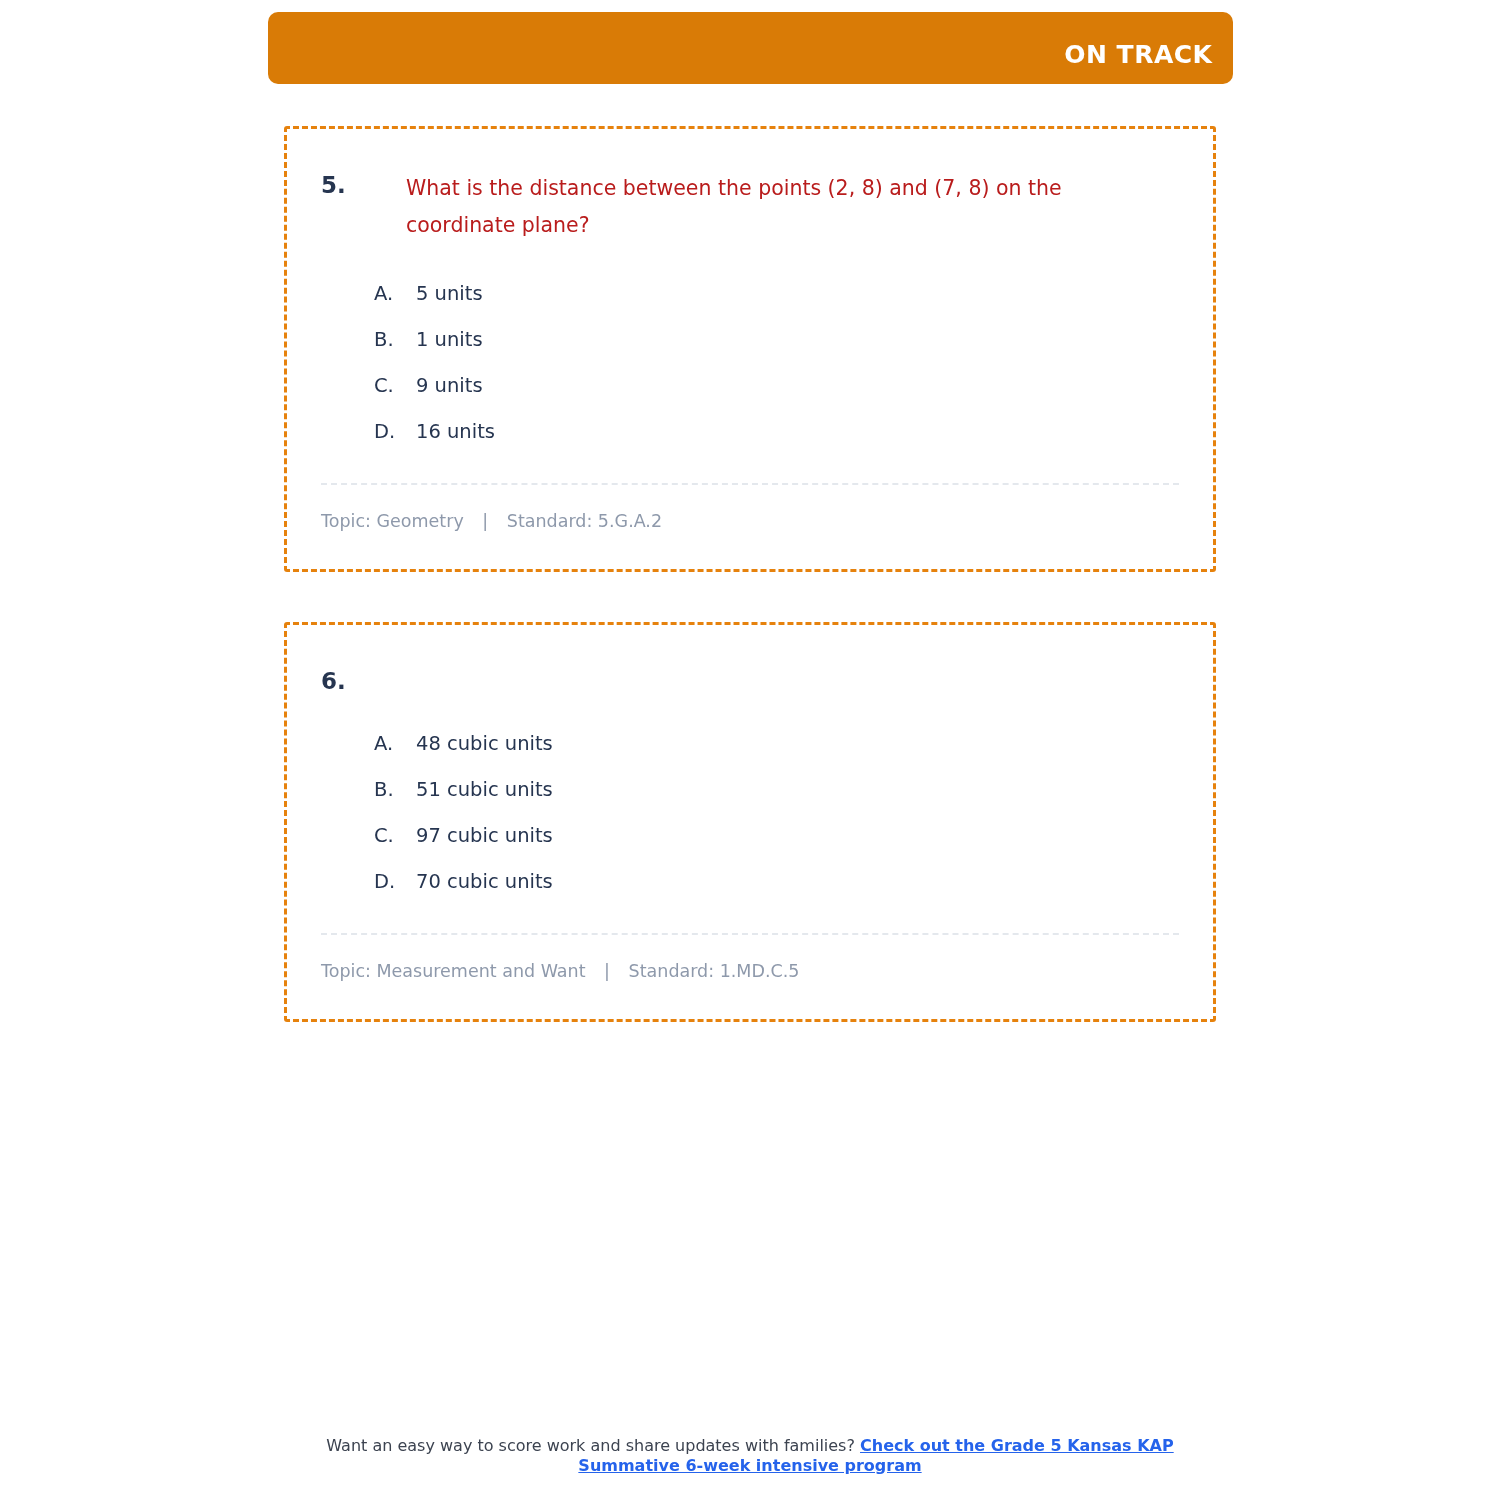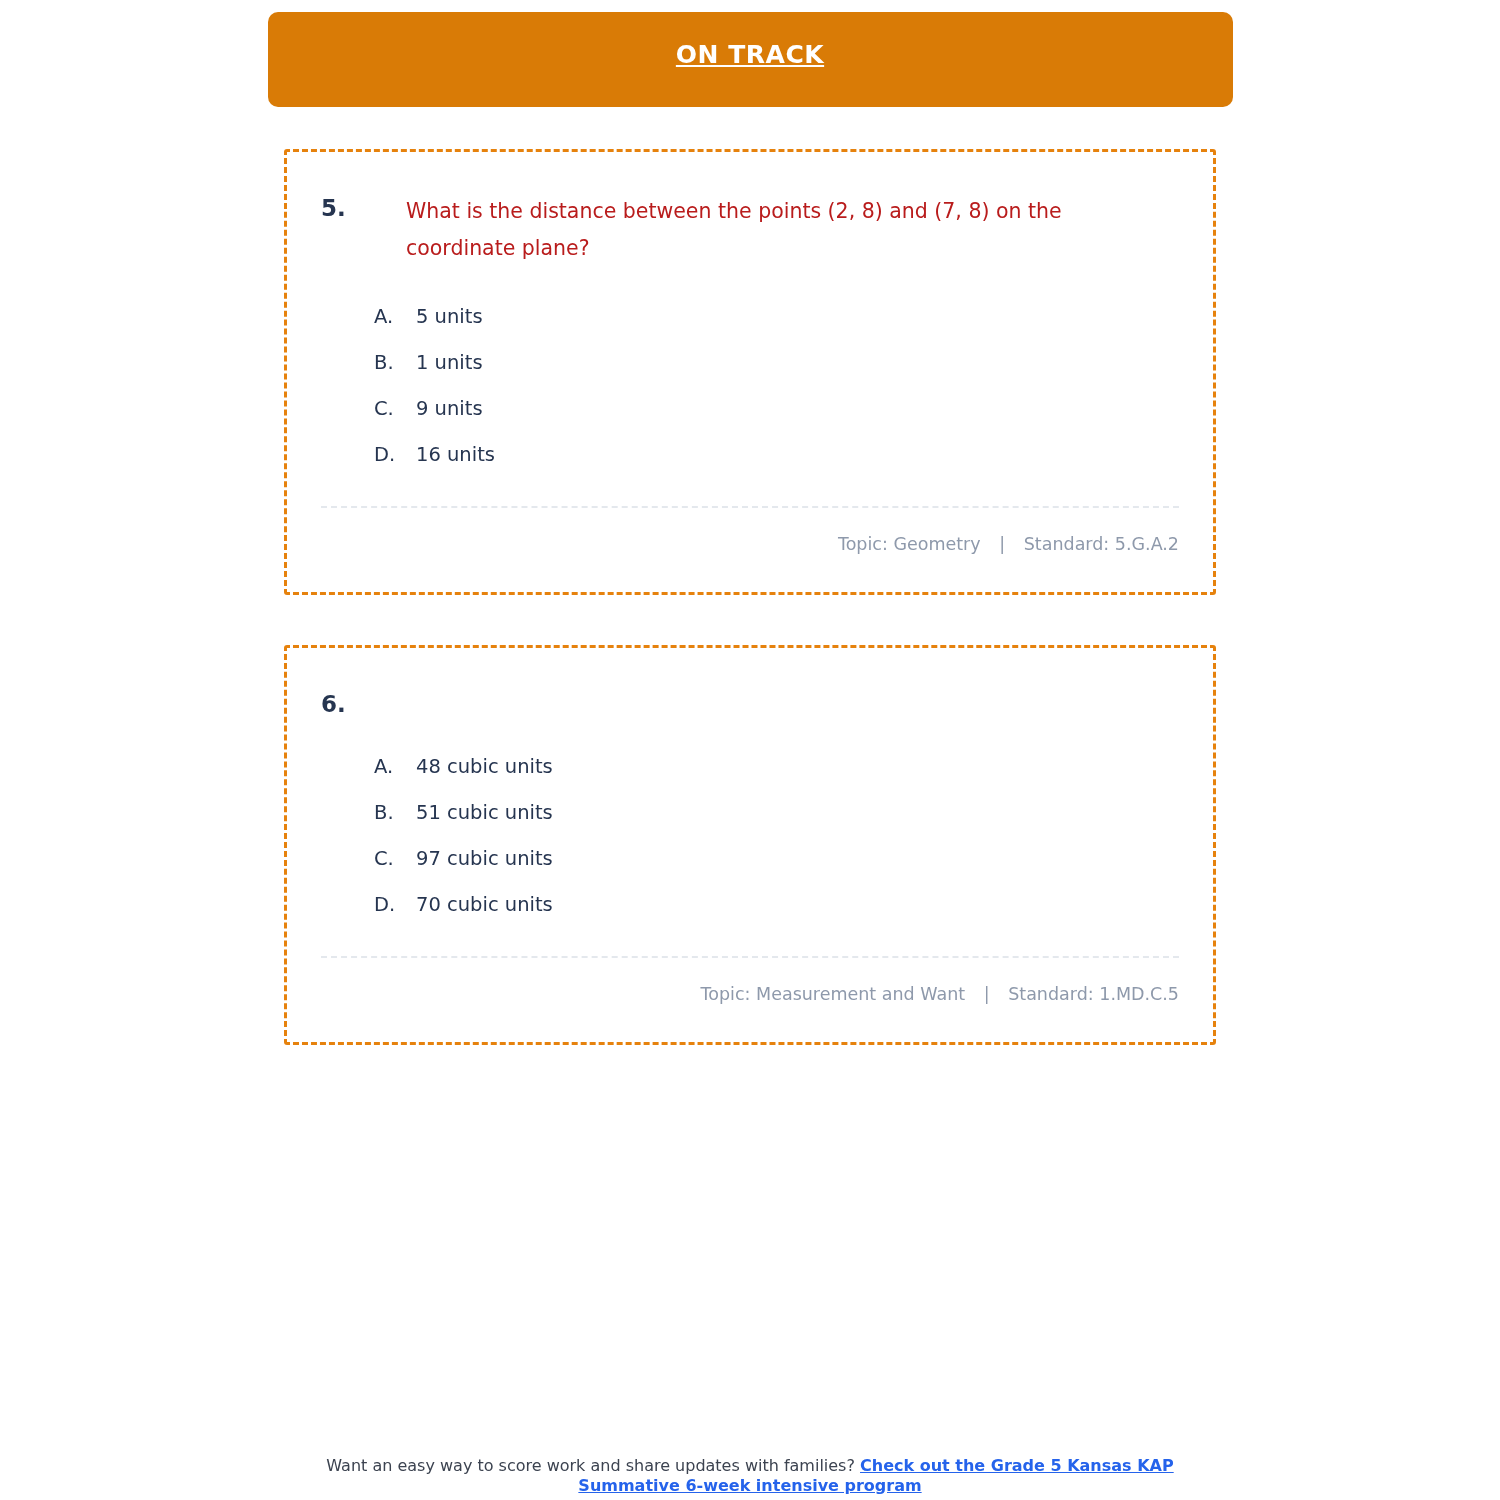--- a/index.html
+++ b/index.html
@@ -5,45 +5,44 @@
   * { margin:0; padding:0; box-sizing:border-box; }
   html,body { background:#ffffff; }
   body {
     width:1500px; height:1500px; position:relative;
     font-family:"DejaVu Sans","Liberation Sans",sans-serif;
     color:#263550;
   }
   .banner {
     width:965px; margin:12px auto 0;
     background:#D97B06; border-radius:10px;
-    color:#ffffff; text-align:center;
-    padding:28px 20px 38px;
-    text-decoration:underline;
+    color:#ffffff; text-align:right;
+    padding:28px 20px 15px;
   }
   .banner-title { font-size:25px; font-weight:bold; letter-spacing:0.5px; }
   .banner-sub { margin-top:14px; font-size:18.5px; }
   .sep-pad { margin:0 11px; }
   .card {
     width:932px; margin:42px auto 0;
     border:3px dashed #E6820D; border-radius:3px;
     background:#ffffff;
     padding:41px 34px 38px;
   }
   .card.second { margin-top:50px; }
   .q-row { display:flex; }
   .q-num { flex:0 0 85px; font-weight:bold; font-size:23px; color:#263550; padding-top:2px; }
   .q-text { font-size:20.5px; line-height:37px; color:#b91c1c; max-width:770px; }
   .options { margin:27px 0 0 53px; }
   .opt { display:flex; align-items:baseline; font-size:19.5px; color:#263550; padding:11px 0 12px; }
   .opt-letter { flex:0 0 42px; }
   .divider { border-top:2px dashed #E4E8ED; margin-top:28px; }
-  .meta { margin-top:26px; text-align:right; color:#8E99AB; font-size:17.5px; }
+  .meta { margin-top:26px; text-align:left; color:#8E99AB; font-size:17.5px; }
   .meta .sep-pad { margin:0 13px; }
   .page-footer {
-    position:absolute; left:0; right:0; bottom:5px;
+    position:absolute; left:0; right:0; bottom:25px;
     padding:0 280px;
     text-align:center; font-size:16px; line-height:19.5px; color:#3C4350;
   }
   .footer-link { color:#2563EB; font-weight:bold; text-decoration:underline; cursor:pointer; }
 </style>
 </head>
 <body>
 
 <header class="banner">
   <div class="banner-title">ON TRACK</div>

